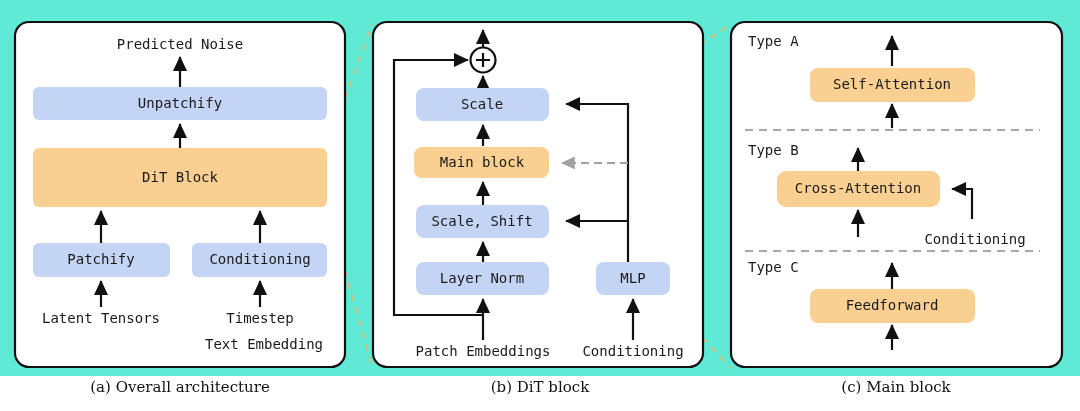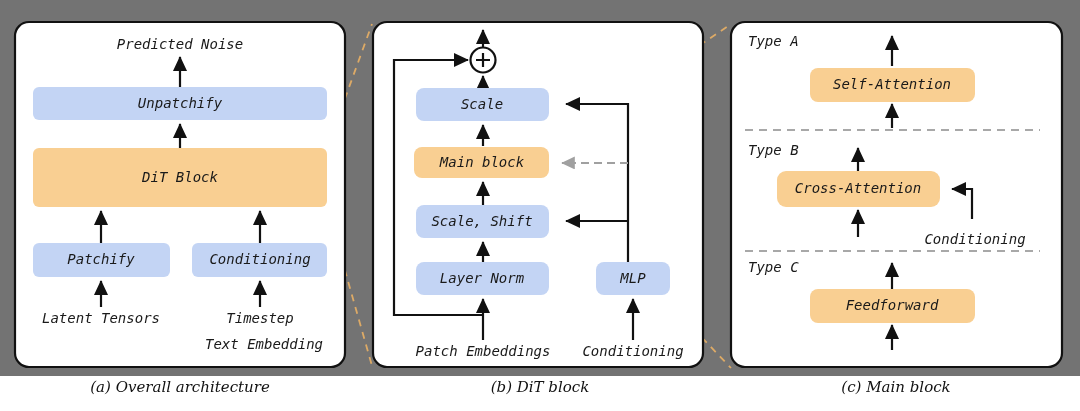--- a/index.html
+++ b/index.html
@@ -10,22 +10,21 @@
   body {
     width: 1080px;
     height: 411px;
     overflow: hidden;
     font-family: "DejaVu Sans Mono", monospace;
   }
   #figure {
     position: relative;
     width: 1080px;
     height: 376px;
-    background: #737373;
-    font-style: italic;
+    background: #5eead4;
   }
   svg#canvas {
     position: absolute;
     top: 0;
     left: 0;
     width: 1080px;
     height: 411px;
     display: block;
   }
   .panel-frame {

